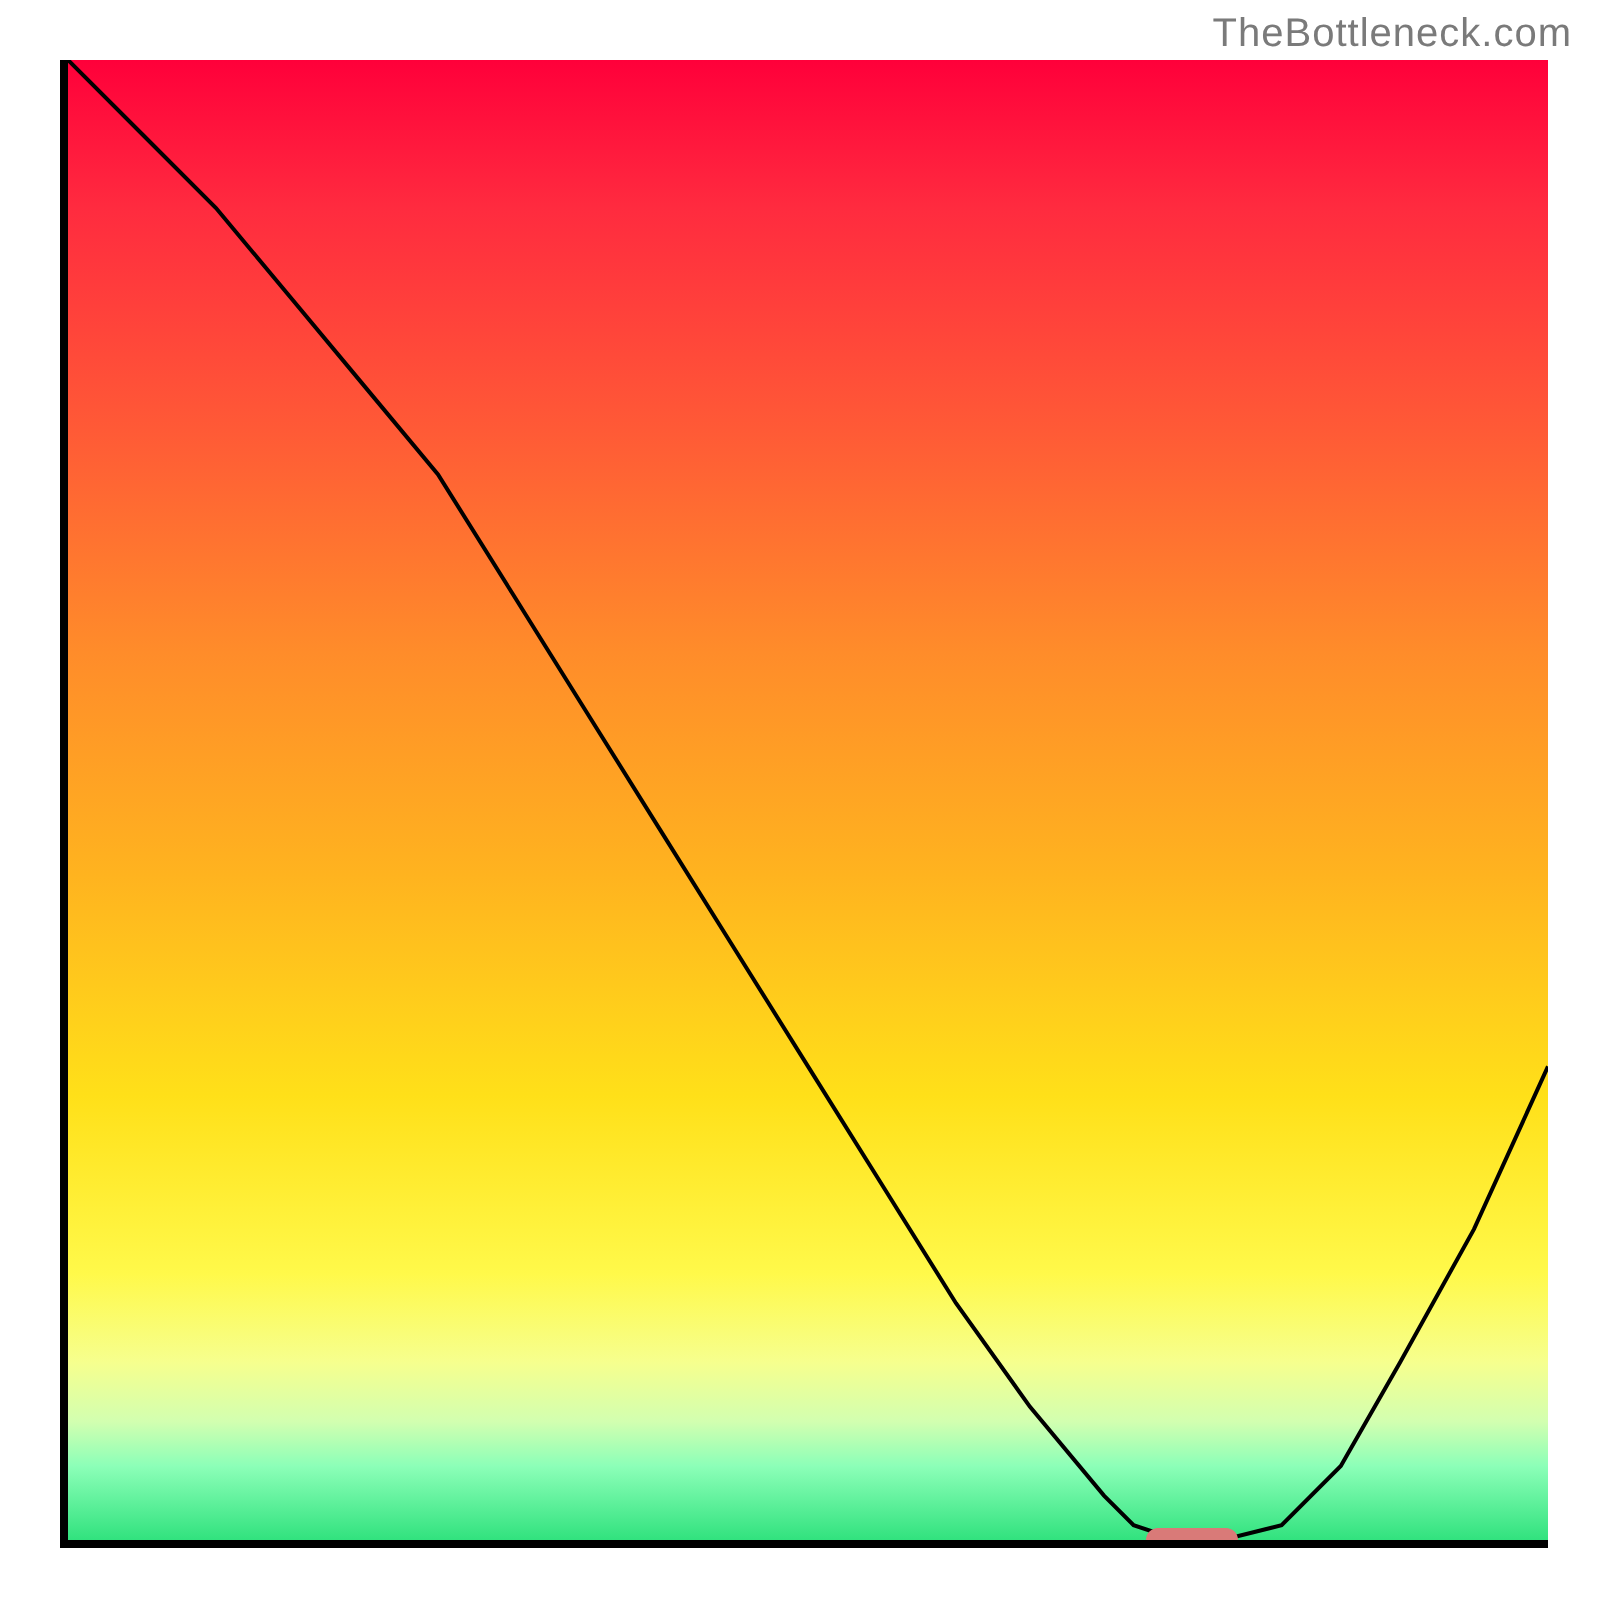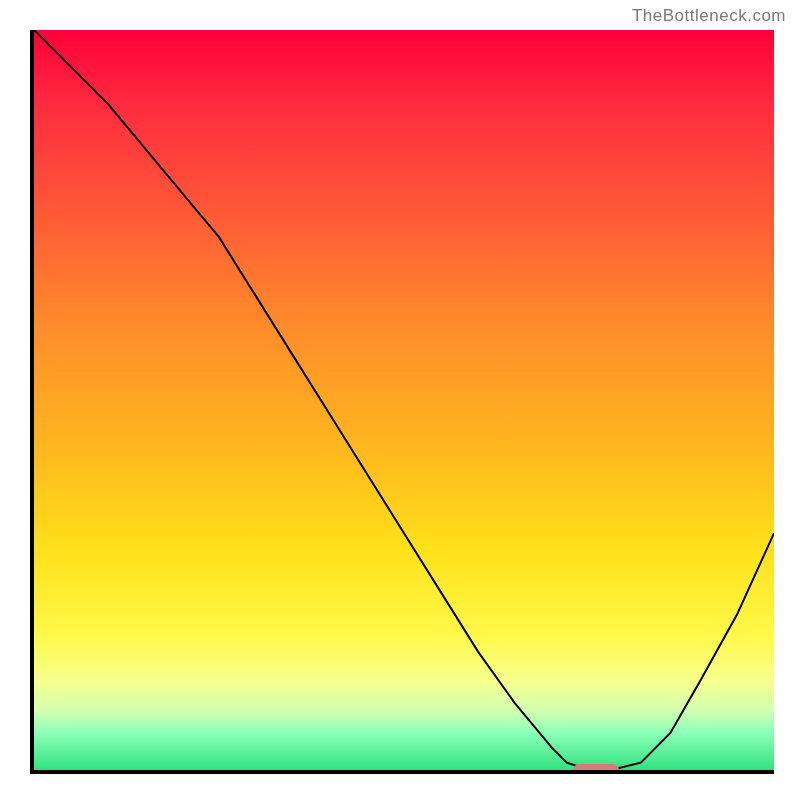--- a/index.html
+++ b/index.html
@@ -9,21 +9,21 @@
     height: 800px;
     background: #ffffff;
     font-family: Arial, Helvetica, sans-serif;
     position: relative;
   }
   .watermark {
     position: absolute;
     top: 6px;
     right: 14px;
     color: #7a7a7a;
-    font-size: 17px;
+    font-size: 20px;
     font-weight: 500;
     letter-spacing: 0.5px;
   }
   .plot {
     position: absolute;
     left: 30px;
     top: 30px;
     width: 740px;
     height: 740px;
     border-left: 4px solid #000;

